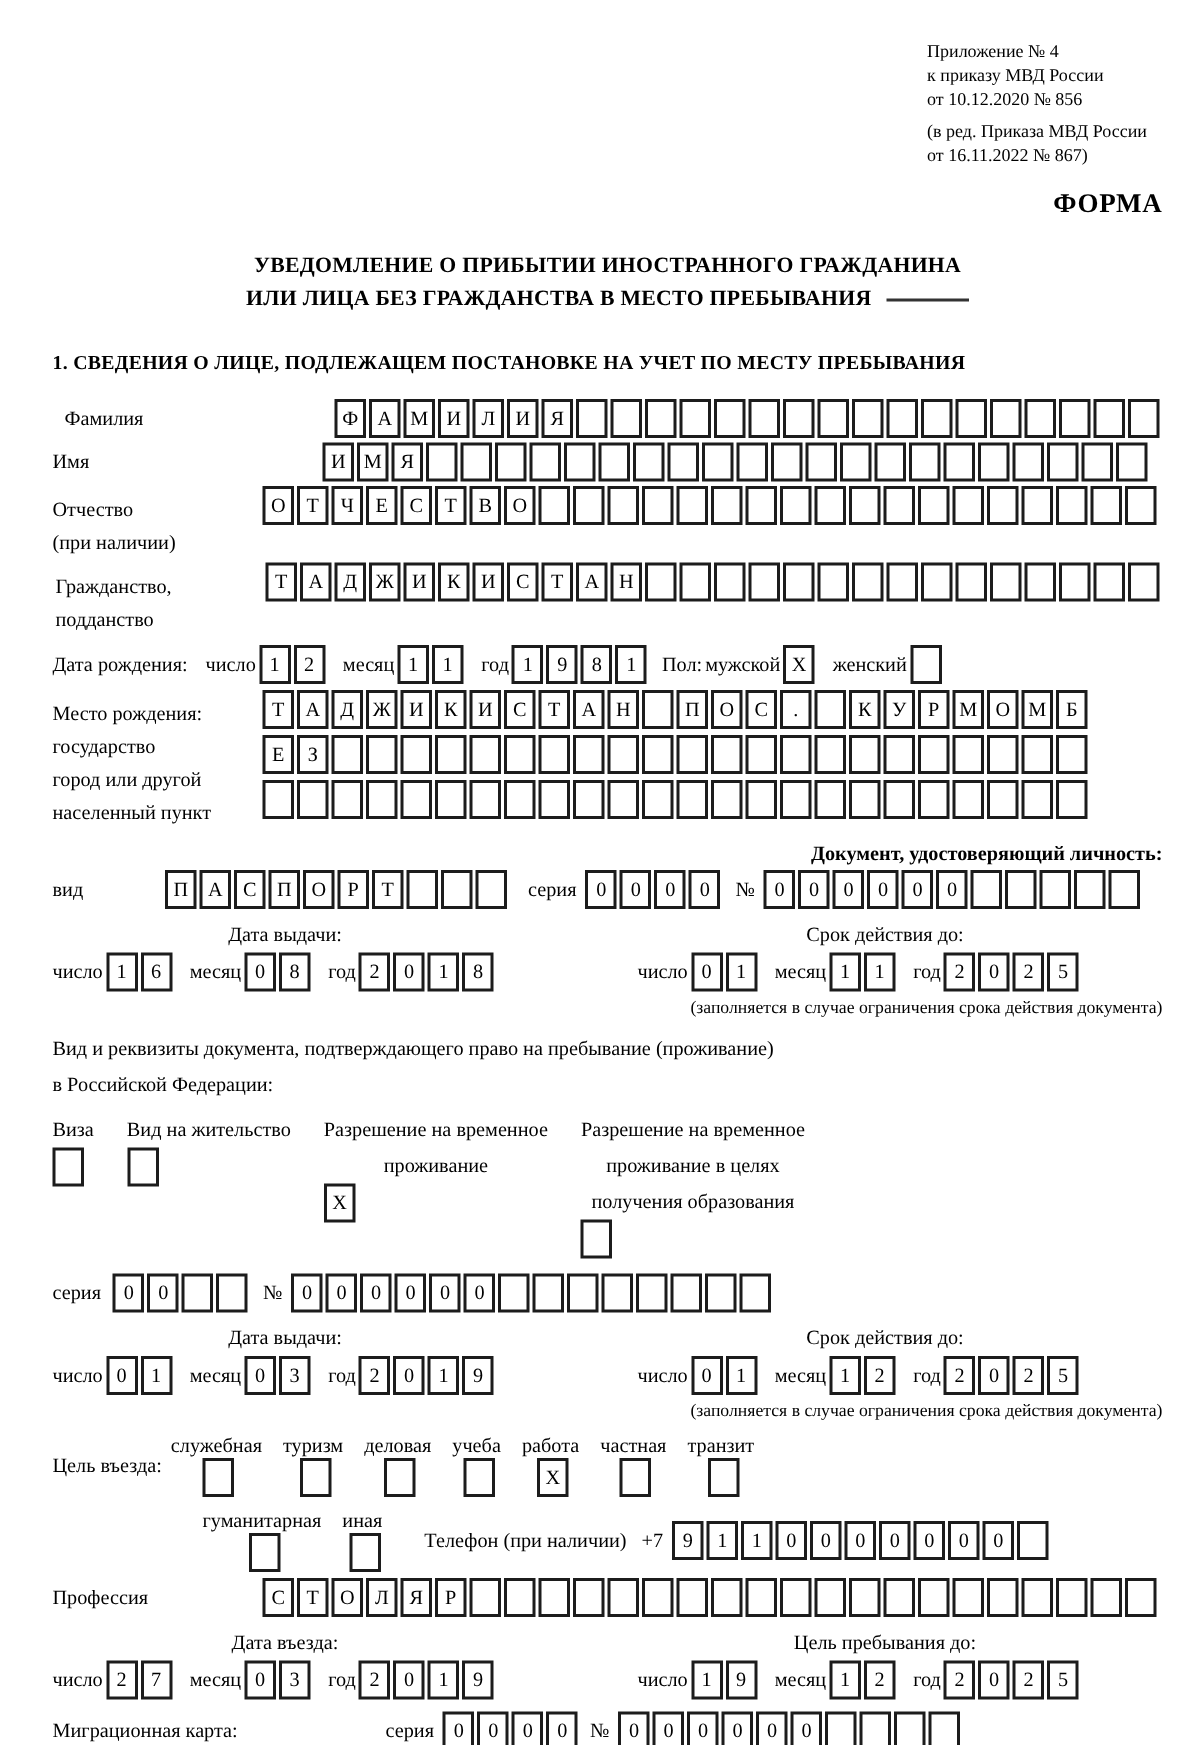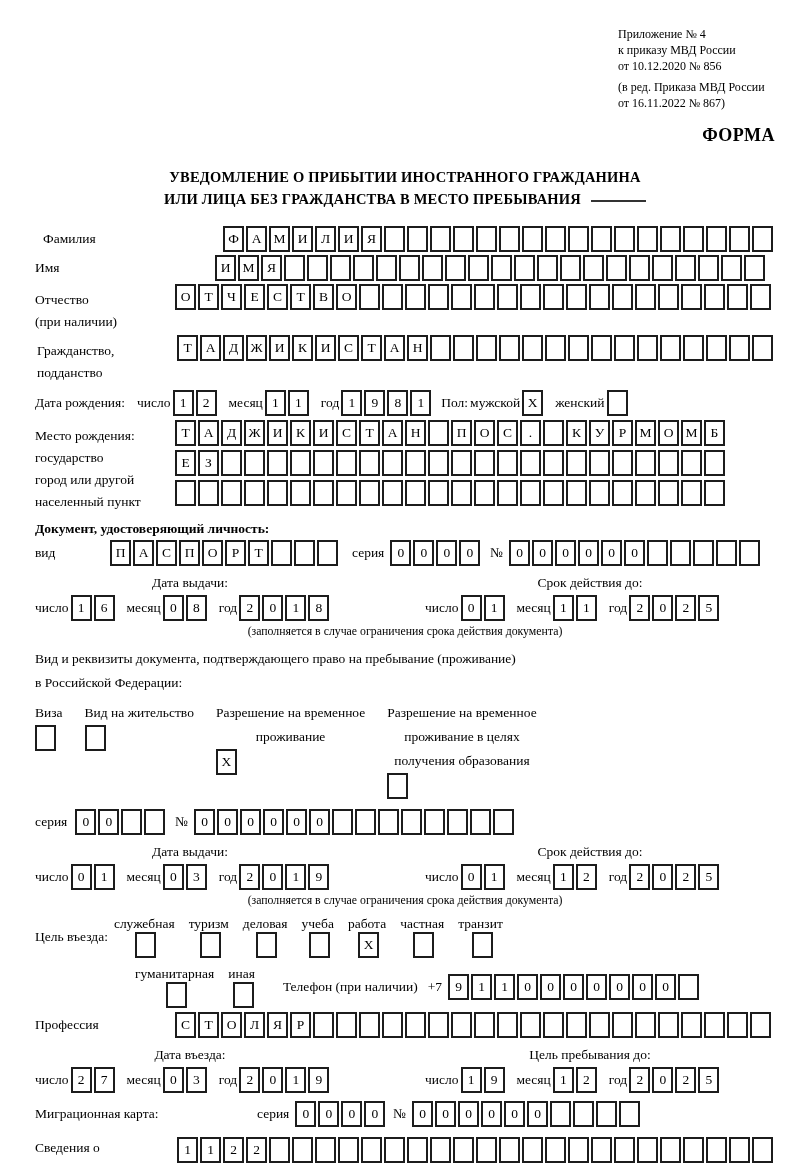--- a/index.html
+++ b/index.html
@@ -30,33 +30,33 @@
 
   
   .dates { display:flex; margin-top:8px; }
   .dcol.left { width:390px; }
   .dcol.right { flex:1; }
   .dhead { text-align:center; width:310px; line-height:18px; }
   .dcol.right .dhead { width:330px; }
   .dline { display:flex; align-items:center; margin-top:3px; }
   .dline .t { margin-right:2px; }
   .dline .sp { margin-left:10px; }
-  .note { font-size:11.8px; text-align:center; margin-top:3px; }
+  .note { font-size:11.8px; text-align:right; margin-top:3px; }
 
   
   .optrow { display:flex; align-items:center; margin-top:8px; }
   .opt { display:flex; align-items:center; margin-right:9px;flex-direction:column; }
   .opt .t { margin-right:5px; }
 
   .res-options { display:flex; align-items:flex-start; margin-top:6px; }
   .res-opt { display:flex; align-items:flex-start; margin-right:16px;flex-direction:column; }
   .res-opt .rl { text-align:center; line-height:24px; margin-right:6px; }
   .res-opt .cell { margin-top:0; }
 
-  .doc-head { text-align:left; font-weight:bold; margin-top:8px; }
+  .doc-head { text-align:right; font-weight:bold; margin-top:8px; }
   .plain { margin-top:8px; line-height:24px; }
 
   .reps { display:flex; align-items:flex-start; margin-top:6px; }
   .reps .lbl-block { width:145px; line-height:23px; padding-top:3px; }
   .reps .rows .crow0 { margin-top:0; }
   .reps .rows .r { margin-top:4px; display:flex; }
 
   .indent100 { margin-left:100px; }
   .phone-label { margin-left:14px; margin-right:10px; }
   .phone-prefix { margin-right:6px; }
@@ -74,20 +74,21 @@
     <div>(в ред. Приказа МВД России</div>
     <div>от 16.11.2022 № 867)</div>
   </div>
   <div class="forma">ФОРМА</div>
 
   <div class="title">
     <div>УВЕДОМЛЕНИЕ О ПРИБЫТИИ ИНОСТРАННОГО ГРАЖДАНИНА</div>
     <div><span>ИЛИ ЛИЦА БЕЗ ГРАЖДАНСТВА В МЕСТО ПРЕБЫВАНИЯ</span><span class="title-underline"></span></div>
   </div>
 
+  <div class="sec-head">1. СВЕДЕНИЯ О ЛИЦЕ, ПОДЛЕЖАЩЕМ ПОСТАНОВКЕ НА УЧЕТ ПО МЕСТУ ПРЕБЫВАНИЯ</div>
 
   <div class="crow" style="margin-top:16px;justify-content:flex-end;">
     <div class="lbl w175">Фамилия</div>
     <div class="cells">
         <span class="cell">Ф</span>
         <span class="cell">А</span>
         <span class="cell">М</span>
         <span class="cell">И</span>
         <span class="cell">Л</span>
         <span class="cell">И</span>

